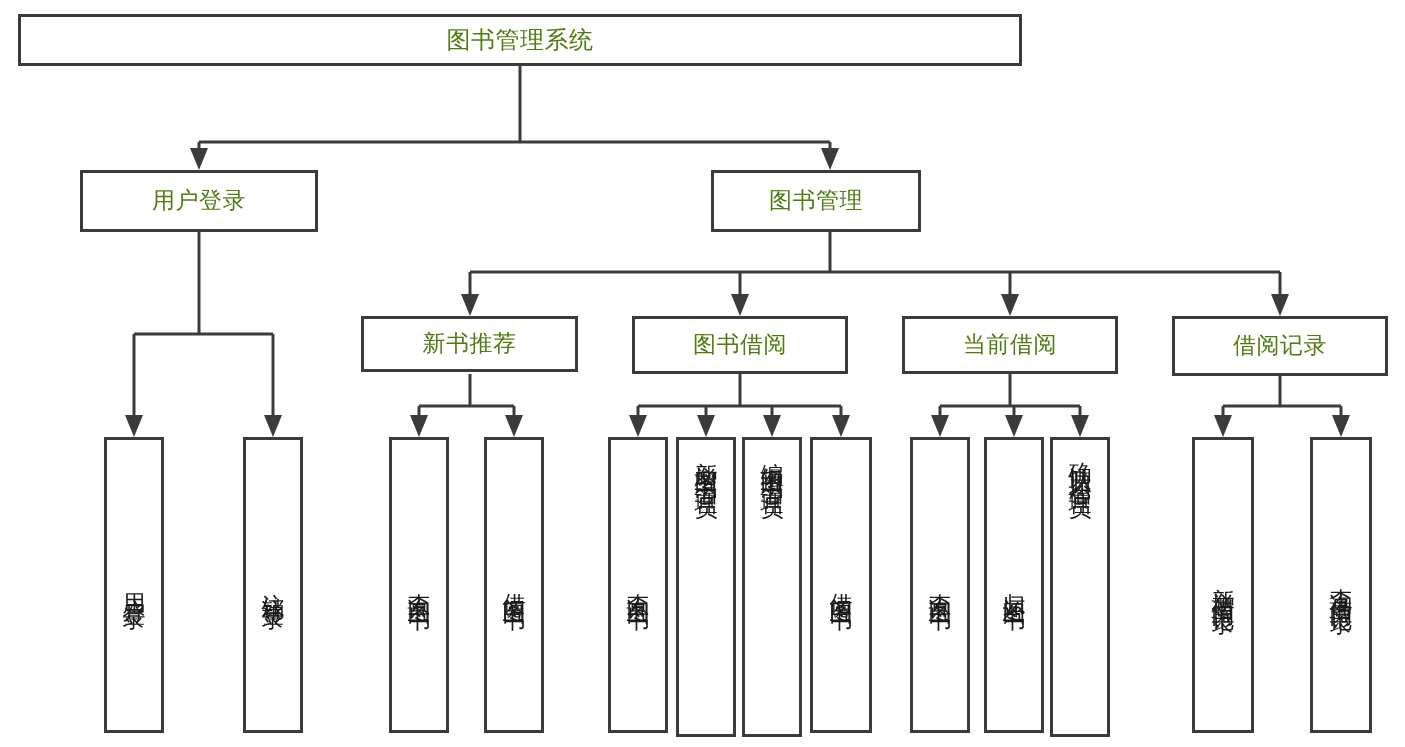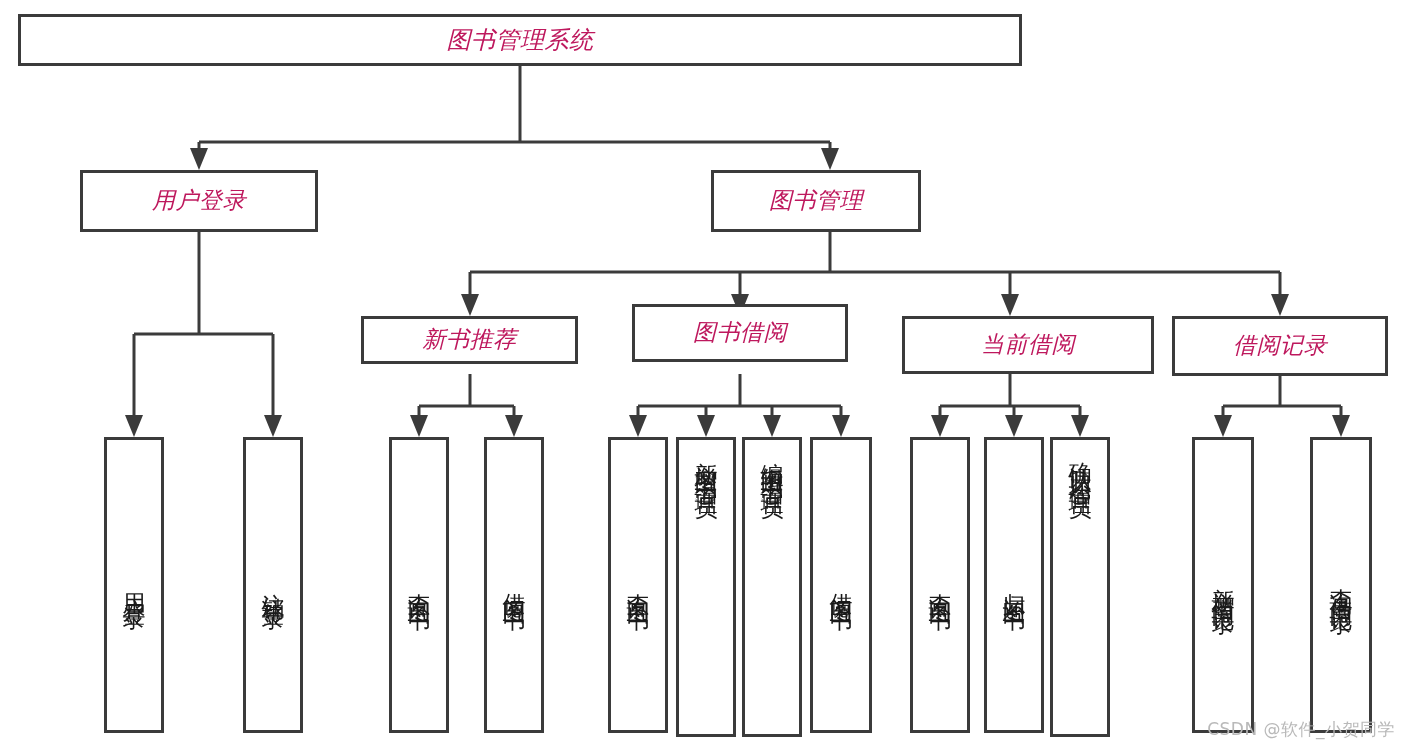--- a/index.html
+++ b/index.html
@@ -24,25 +24,24 @@
     box-sizing: border-box;
     border: 3px solid #3b3b3b;
     background: #ffffff;
     display: flex;
     align-items: center;
     justify-content: center;
     overflow: hidden;
   }
   .node-label-h {
     font-size: 23px;
-    color: #be185d;
+    color: #4d7c0f;
     line-height: 1.1;
     white-space: nowrap;
     letter-spacing: 0.5px;
-    font-style: italic;
   }
   .node-box.root .node-label-h { font-size: 24px; }
   .node-label-v {
     font-size: 23px;
     color: #1a1a1a;
     writing-mode: vertical-rl;
     text-orientation: upright;
     letter-spacing: 5px;
     line-height: 1.0;
     white-space: nowrap;
@@ -145,27 +144,27 @@
   <div id="node-layer">
       <div class="node-box root" style="left: 18px; top: 14px; width: 1004px; height: 52px;">
         <span class="node-label-h">图书管理系统</span>
       </div>
       <div class="node-box" style="left: 80px; top: 170px; width: 238px; height: 62px;">
         <span class="node-label-h">用户登录</span>
       </div>
       <div class="node-box" style="left: 711px; top: 170px; width: 210px; height: 62px;">
         <span class="node-label-h">图书管理</span>
       </div>
-      <div class="node-box" style="left: 361px; top: 316px; width: 217px; height: 48px;">
+      <div class="node-box" style="left: 361px; top: 316px; width: 217px; height: 56px;">
         <span class="node-label-h">新书推荐</span>
       </div>
-      <div class="node-box" style="left: 632px; top: 304px; width: 216px; height: 58px;">
+      <div class="node-box" style="left: 632px; top: 316px; width: 216px; height: 58px;">
         <span class="node-label-h">图书借阅</span>
       </div>
-      <div class="node-box" style="left: 902px; top: 316px; width: 252px; height: 58px;">
+      <div class="node-box" style="left: 902px; top: 316px; width: 216px; height: 58px;">
         <span class="node-label-h">当前借阅</span>
       </div>
       <div class="node-box" style="left: 1172px; top: 316px; width: 216px; height: 60px;">
         <span class="node-label-h">借阅记录</span>
       </div>
       <div class="node-box leaf centered" style="left: 104px; top: 437px; width: 60px; height: 296px;">
         <span class="node-label-v">用户登录</span>
       </div>
       <div class="node-box leaf centered" style="left: 243px; top: 437px; width: 60px; height: 296px;">
         <span class="node-label-v">注销登录</span>
@@ -197,14 +196,13 @@
       <div class="node-box leaf" style="left: 1050px; top: 437px; width: 60px; height: 300px;">
         <span class="node-label-v">确认归还（管理员）</span>
       </div>
       <div class="node-box leaf centered" style="left: 1192px; top: 437px; width: 62px; height: 296px;">
         <span class="node-label-v">新增借阅记录</span>
       </div>
       <div class="node-box leaf centered" style="left: 1310px; top: 437px; width: 62px; height: 296px;">
         <span class="node-label-v">查询借阅记录</span>
       </div>
     </div>
-  <div class="watermark">CSDN @软件_小贺同学</div>
 </div>
 
 </body></html>

